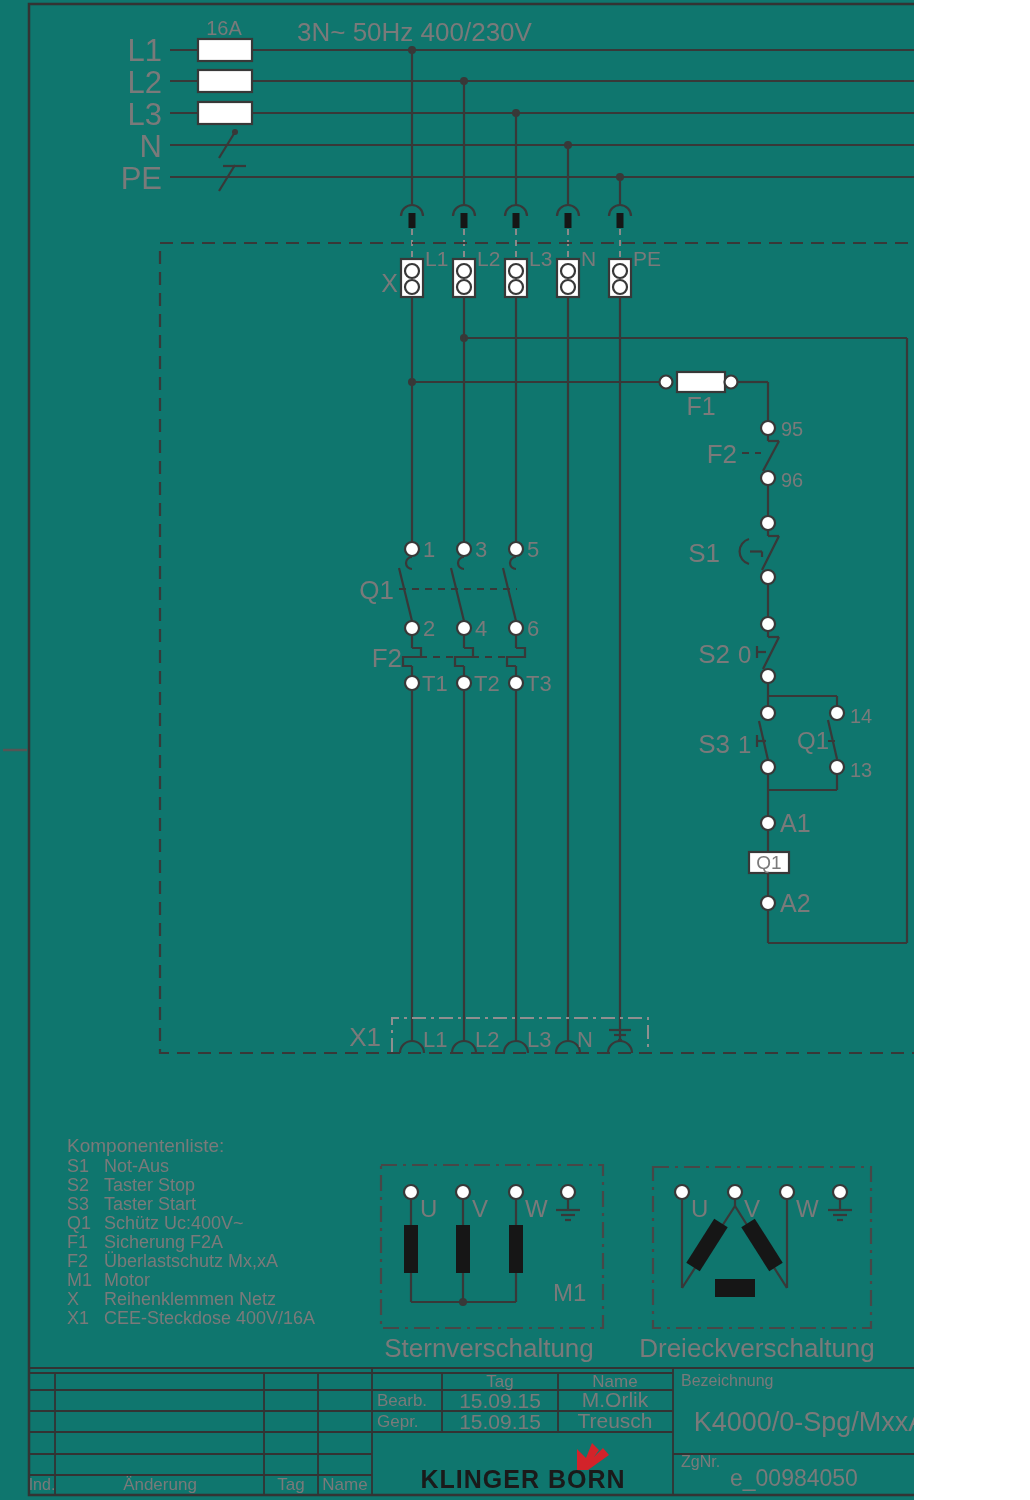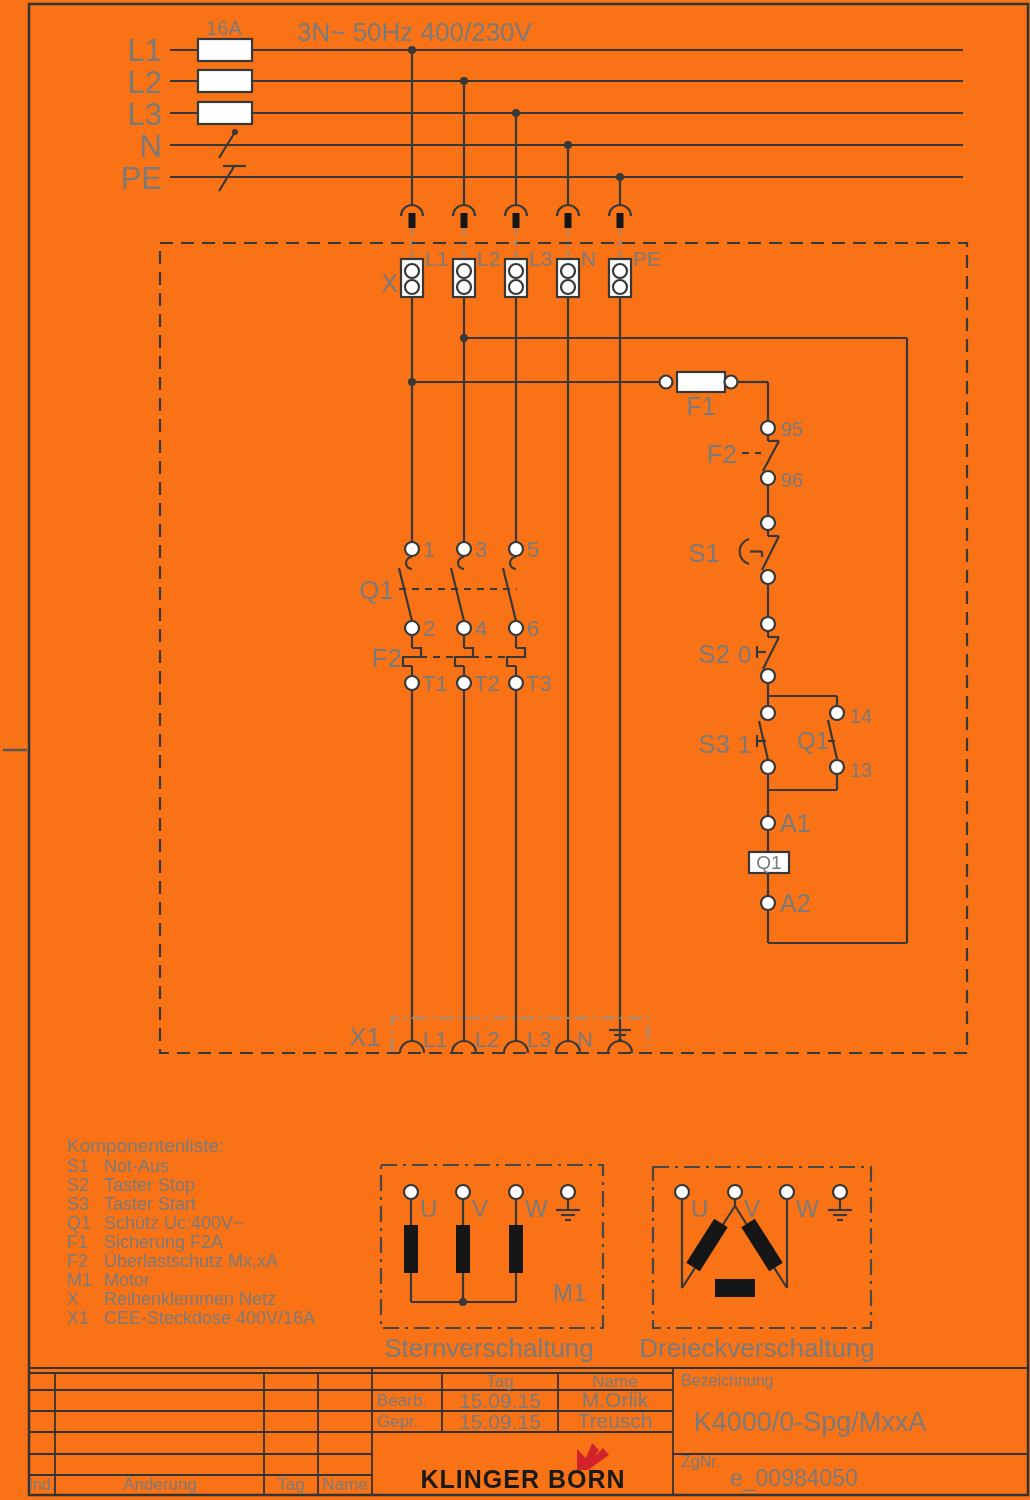--- a/index.html
+++ b/index.html
@@ -1,16 +1,16 @@
 <!DOCTYPE html>
 <html><head>
 <meta charset="utf-8">
 <style>
   html,body{margin:0;padding:0;background:#ffffff;}
-  .sheet{position:relative;width:1030px;height:1500px;background:#f97316;overflow:hidden;}
+  .sheet{position:relative;width:914px;height:1500px;background:#0f766e;overflow:hidden;}
   svg text{font-family:"Liberation Sans", sans-serif;fill:#7a7a7a;}
   .wire{stroke:#383838;stroke-width:2.2;fill:none;}
   .term{fill:#ffffff;stroke:#383838;stroke-width:2.2;}
   .dot{fill:#383838;stroke:none;}
   .blk{fill:#161616;stroke:none;}
   .mech{stroke:#383838;stroke-width:2;stroke-dasharray:7 6;fill:none;}
   .enc{stroke:#383838;stroke-width:2.2;stroke-dasharray:13 8;fill:none;}
   .chain{stroke:#474747;stroke-width:2.2;stroke-dasharray:16 6 3 6;fill:none;}
   .chainlight{stroke:#8f8f8f;stroke-width:2;stroke-dasharray:14 5 3 5;fill:none;}
   .ghost{stroke:#8a8a8a;stroke-width:2;stroke-dasharray:6 5;fill:none;}

